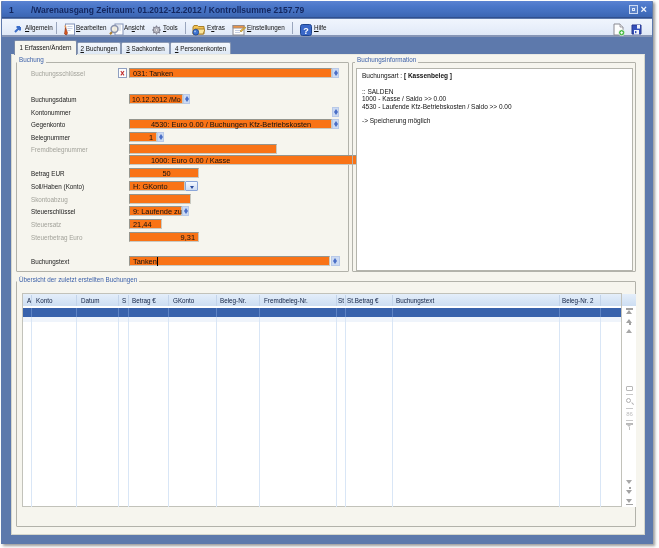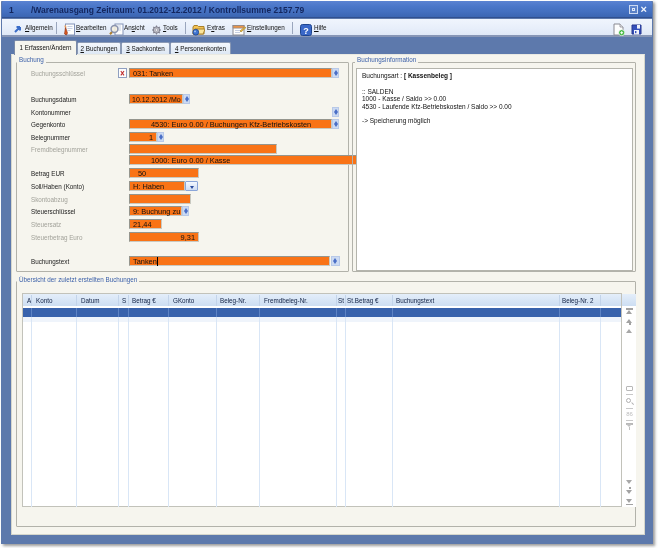--- a/index.html
+++ b/index.html
@@ -127,30 +127,30 @@
     <div class="spin" style="left:320px;top:52px;"></div>
     <div class="lbl" style="left:19px;top:66px;">Gegenkonto</div>
     <div class="fld" style="left:117px;top:64px;width:203px;padding-left:21px;">4530: Euro 0.00 / Buchungen Kfz-Betriebskosten</div>
     <div class="spin" style="left:320px;top:64px;"></div>
     <div class="lbl" style="left:19px;top:79px;">Belegnummer</div>
     <div class="fld" style="left:117px;top:77px;width:28px;text-align:right;">1</div>
     <div class="spin" style="left:145px;top:77px;"></div>
     <div class="lblg" style="left:19px;top:91px;">Fremdbelegnummer</div>
     <div class="fld" style="left:117px;top:89px;width:148px;"></div>
     <div class="lbl" style="left:19px;top:115px;">Betrag EUR</div>
-    <div class="fld" style="left:117px;top:113px;width:70px;text-align:left;padding-left:8px;">50</div>
+    <div class="fld" style="left:117px;top:113px;width:70px;text-align:center;padding-left:8px;">50</div>
     <div class="lbl" style="left:19px;top:128px;">Soll/Haben (Konto)</div>
-    <div class="fld" style="left:117px;top:126px;width:56px;">H: Haben</div>
+    <div class="fld" style="left:117px;top:126px;width:56px;">H: GKonto</div>
     <div class="abs" style="left:173px;top:126px;width:13px;height:10px;background:linear-gradient(#f4f8fe,#cfdcf2);border:1px solid #8aa5d8;border-radius:1px;">
         <div class="abs" style="left:3.5px;top:4px;width:0;height:0;border-left:2.5px solid transparent;border-right:2.5px solid transparent;border-top:3.5px solid #2a4c9e;"></div>
       </div>
     <div class="lblg" style="left:19px;top:141px;">Skontoabzug</div>
     <div class="fld" style="left:117px;top:139px;width:62px;"></div>
     <div class="lbl" style="left:19px;top:153px;">Steuerschlüssel</div>
-    <div class="fld" style="left:117px;top:151px;width:53px;">9: Buchung zu</div>
+    <div class="fld" style="left:117px;top:151px;width:53px;">9: Laufende zu</div>
     <div class="spin" style="left:170px;top:151px;"></div>
     <div class="lblg" style="left:19px;top:166px;">Steuersatz</div>
     <div class="fld" style="left:117px;top:164px;width:33px;">21,44</div>
     <div class="lblg" style="left:19px;top:179px;">Steuerbetrag Euro</div>
     <div class="fld" style="left:117px;top:177px;width:70px;text-align:right;">9,31</div>
     <div class="lbl" style="left:19px;top:203px;">Buchungstext</div>
     <div class="fld" style="left:117px;top:201px;width:201px;">Tanken<span style="border-left:1px solid #000;margin-left:0px;"></span></div>
     <div class="spin" style="left:319px;top:201px;width:9px;"></div>
 
     <div class="gb" style="left:340px;top:7px;width:284px;height:210px;"></div>

